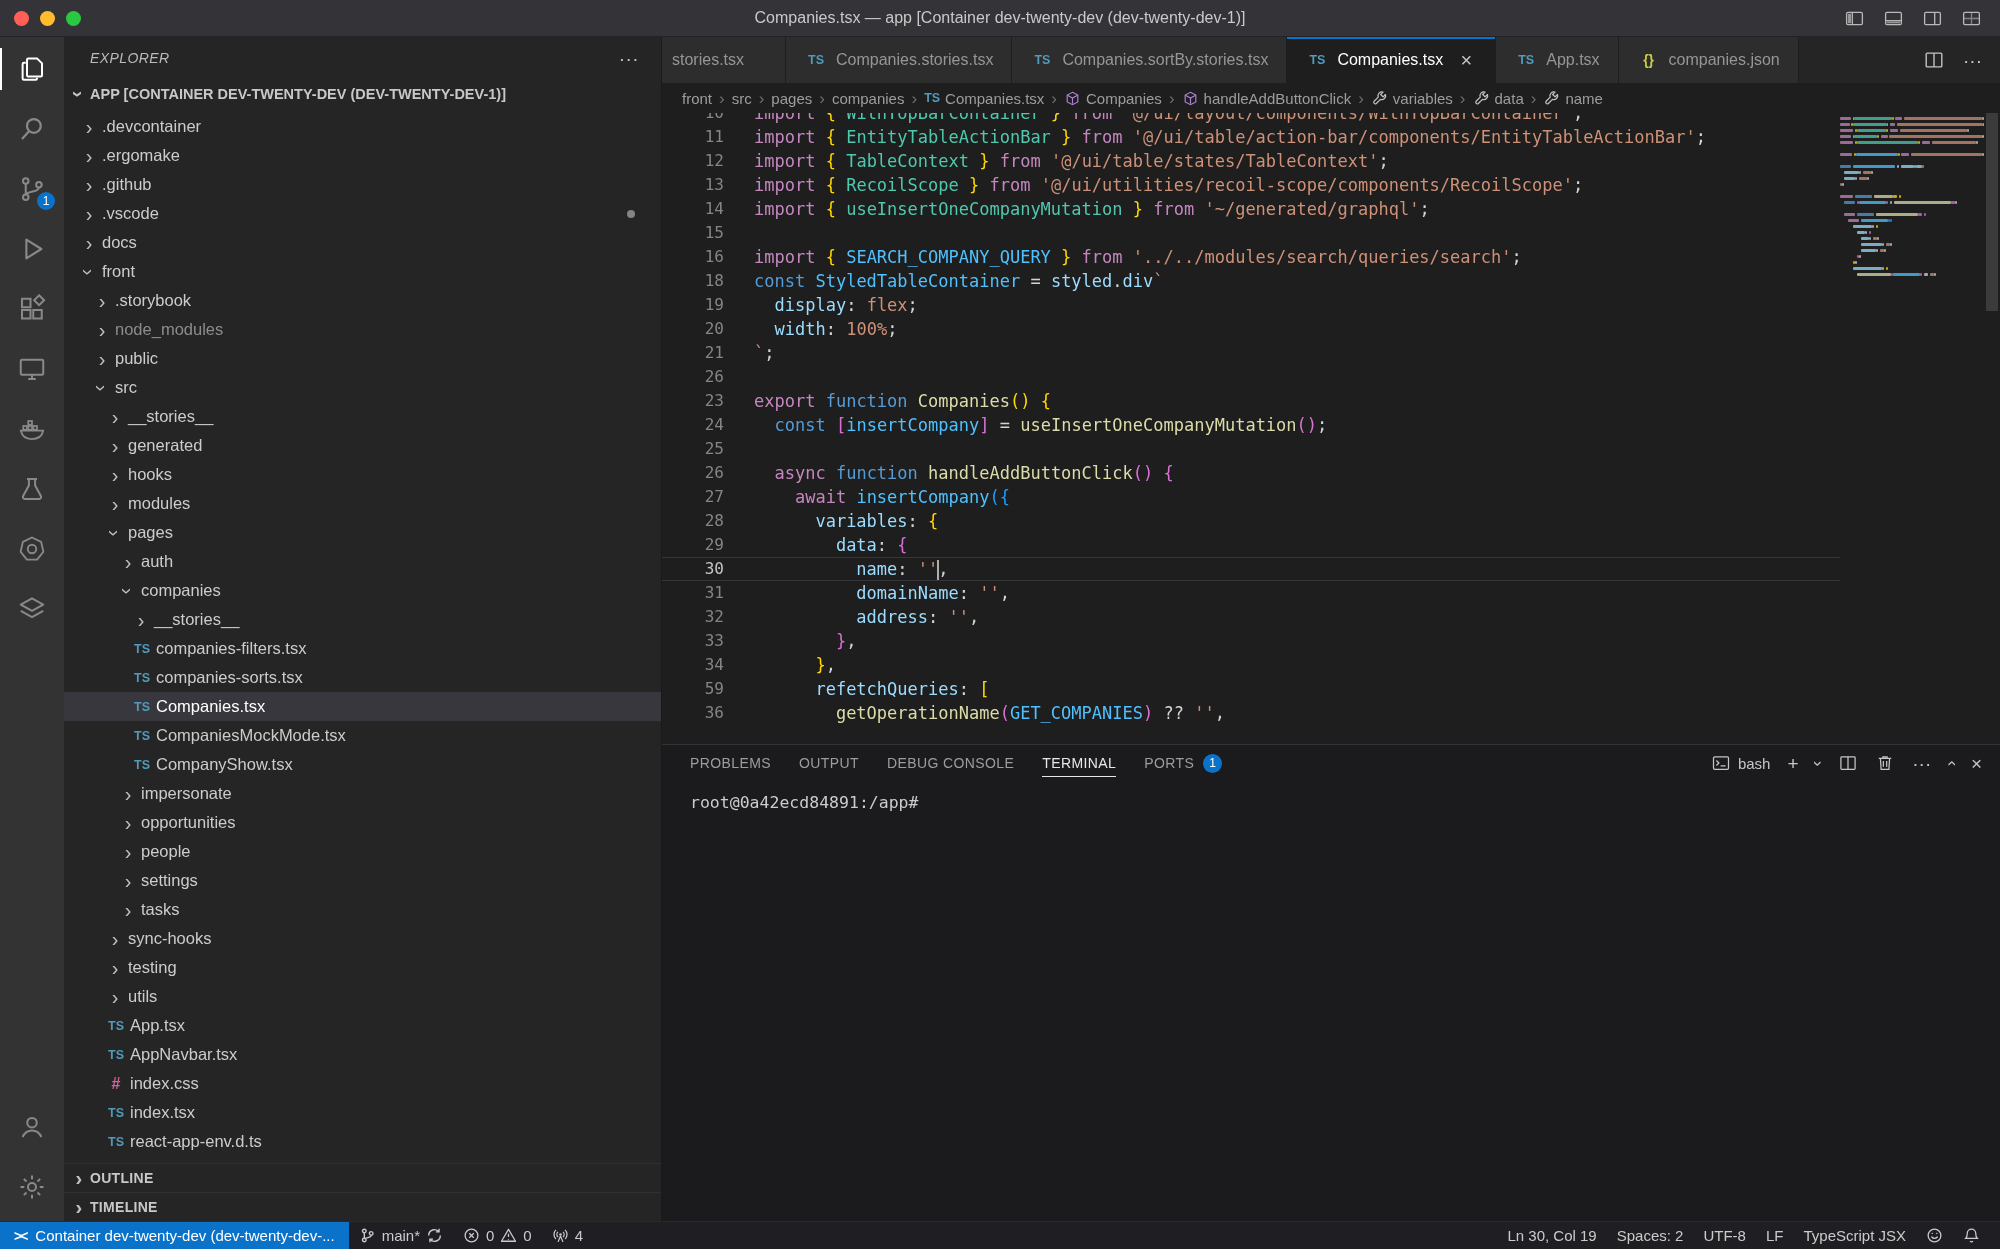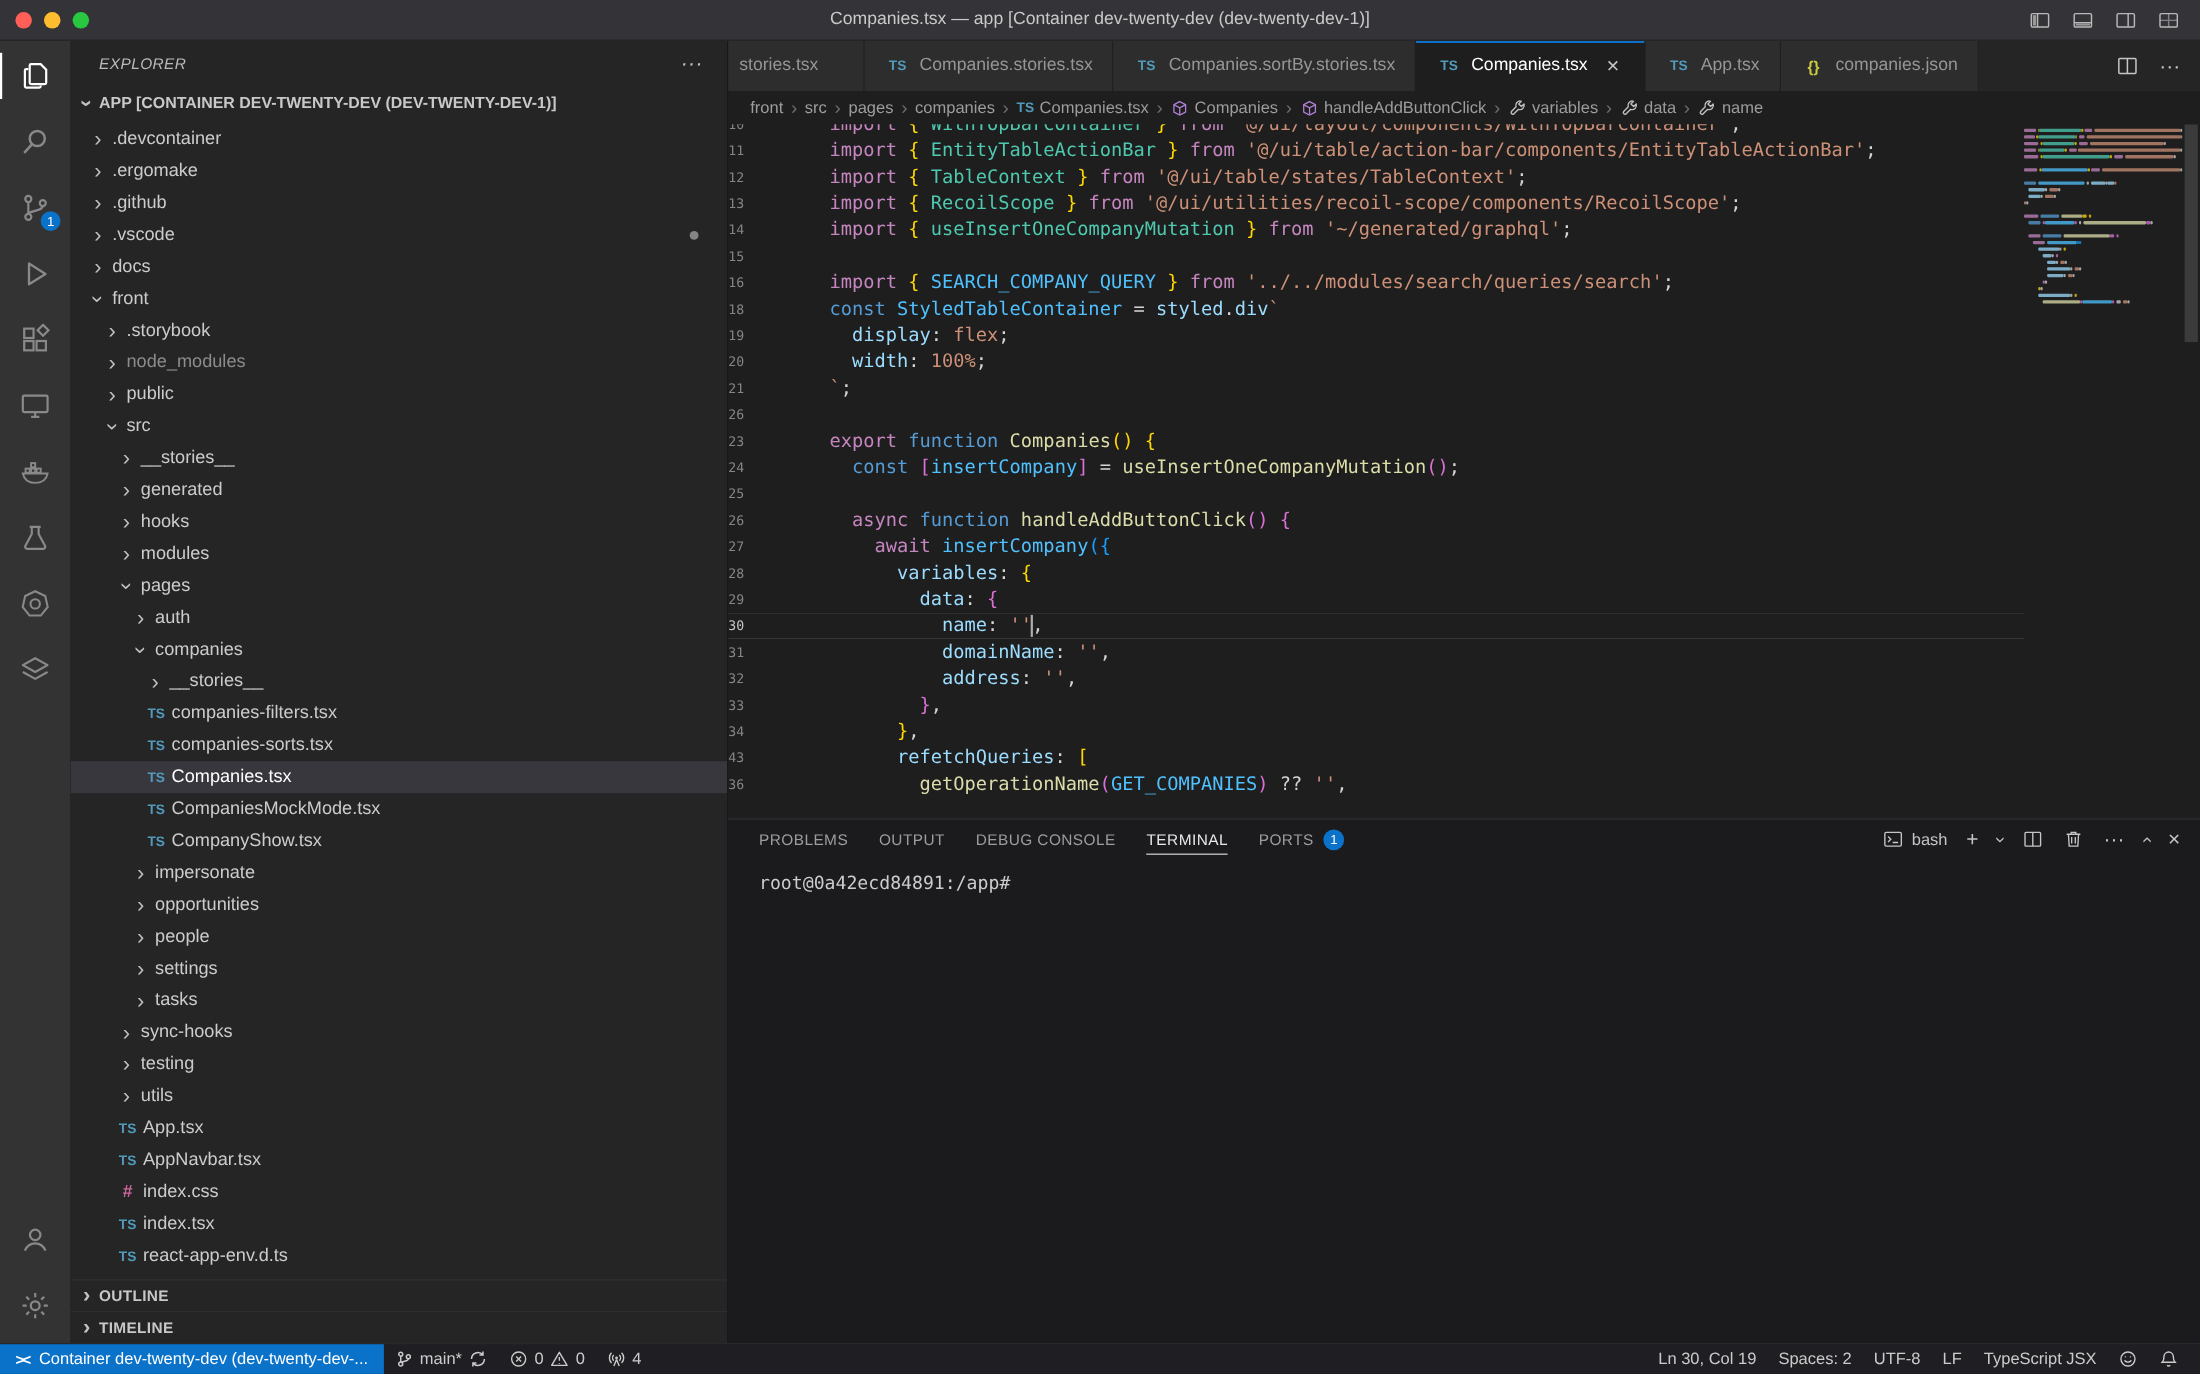--- a/index.html
+++ b/index.html
@@ -61,21 +61,21 @@
   .bc-item .icon svg { width:17px; height:17px; }
   .sym-fn { color:var(--c-symfn); }
   .sym-prop { color:#c0c0c0; }
   .bc-item .ficon { width:auto; }
 
   
   .editor { flex:1 1 auto; display:flex; min-height:0; position:relative; overflow:hidden; }
   .code { flex:1 1 auto; overflow:hidden; margin-top:-12px; font-family:"DejaVu Sans Mono","Liberation Mono",monospace; font-size:17px; }
   .line { display:flex; height:24px; line-height:24px; white-space:pre; }
   .line.current { box-shadow:inset 0 1px 0 #35353a, inset 0 -1px 0 #35353a; }
-  .ln { width:62px; text-align:left; color:#858585; flex:0 0 auto; font-size:12px; }
+  .ln { width:62px; text-align:right; color:#858585; flex:0 0 auto; font-size:16px; }
   .line.current .ln { color:#c6c6c6; }
   .lc { padding-left:30px; }
   .cursor { display:inline-block; width:2px; height:20px; background:#aeafad; vertical-align:middle; margin:0 -1px; }
   .tk-kw{color:var(--c-kw)} .tk-kw2{color:var(--c-kw2)} .tk-type{color:var(--c-type)}
   .tk-fn{color:var(--c-fn)} .tk-var{color:var(--c-var)} .tk-cn{color:var(--c-cn)}
   .tk-str{color:var(--c-str)} .tk-t{color:var(--c-t)}
   .tk-b1{color:var(--c-b1)} .tk-b2{color:var(--c-b2)} .tk-b3{color:var(--c-b3)}
 
   .minimap { width:144px; flex:0 0 auto; padding-top:2px; overflow:hidden; }
   .mm-line { height:6px; display:flex; align-items:center; }
@@ -560,21 +560,21 @@
             <div class="line"><span class="ln">25</span><span class="lc"></span></div>
             <div class="line"><span class="ln">26</span><span class="lc"><span class="tk-t">  </span><span class="tk-kw">async</span><span class="tk-t"> </span><span class="tk-kw2">function</span><span class="tk-t"> </span><span class="tk-fn">handleAddButtonClick</span><span class="tk-b2">()</span><span class="tk-t"> </span><span class="tk-b2">{</span></span></div>
             <div class="line"><span class="ln">27</span><span class="lc"><span class="tk-t">    </span><span class="tk-kw">await</span><span class="tk-t"> </span><span class="tk-cn">insertCompany</span><span class="tk-b3">(</span><span class="tk-b3">{</span></span></div>
             <div class="line"><span class="ln">28</span><span class="lc"><span class="tk-t">      </span><span class="tk-var">variables</span><span class="tk-t">:</span><span class="tk-t"> </span><span class="tk-b1">{</span></span></div>
             <div class="line"><span class="ln">29</span><span class="lc"><span class="tk-t">        </span><span class="tk-var">data</span><span class="tk-t">:</span><span class="tk-t"> </span><span class="tk-b2">{</span></span></div>
             <div class="line current"><span class="ln">30</span><span class="lc"><span class="tk-t">          </span><span class="tk-var">name</span><span class="tk-t">:</span><span class="tk-t"> </span><span class="tk-str">''</span><span class="cursor"></span><span class="tk-t">,</span></span></div>
             <div class="line"><span class="ln">31</span><span class="lc"><span class="tk-t">          </span><span class="tk-var">domainName</span><span class="tk-t">:</span><span class="tk-t"> </span><span class="tk-str">''</span><span class="tk-t">,</span></span></div>
             <div class="line"><span class="ln">32</span><span class="lc"><span class="tk-t">          </span><span class="tk-var">address</span><span class="tk-t">:</span><span class="tk-t"> </span><span class="tk-str">''</span><span class="tk-t">,</span></span></div>
             <div class="line"><span class="ln">33</span><span class="lc"><span class="tk-t">        </span><span class="tk-b2">}</span><span class="tk-t">,</span></span></div>
             <div class="line"><span class="ln">34</span><span class="lc"><span class="tk-t">      </span><span class="tk-b1">}</span><span class="tk-t">,</span></span></div>
-            <div class="line"><span class="ln">43</span><span class="lc"><span class="tk-t">      </span><span class="tk-var">refetchQueries</span><span class="tk-t">:</span><span class="tk-t"> </span><span class="tk-b1">[</span></span></div>
+            <div class="line"><span class="ln">59</span><span class="lc"><span class="tk-t">      </span><span class="tk-var">refetchQueries</span><span class="tk-t">:</span><span class="tk-t"> </span><span class="tk-b1">[</span></span></div>
             <div class="line"><span class="ln">36</span><span class="lc"><span class="tk-t">        </span><span class="tk-fn">getOperationName</span><span class="tk-b2">(</span><span class="tk-cn">GET_COMPANIES</span><span class="tk-b2">)</span><span class="tk-t"> </span><span class="tk-t">??</span><span class="tk-t"> </span><span class="tk-str">''</span><span class="tk-t">,</span></span></div>
           </div>
         <div class="minimap">
           <div>
               <div class="mm-line">
                 <span class="mm-kw" style="width: 13px;"></span>
                 <span style="width: 2px;"></span>
                 <span class="mm-b1" style="width: 2px;"></span>
                 <span class="mm-type" style="width: 44px;"></span>
                 <span class="mm-b1" style="width: 2px;"></span>

